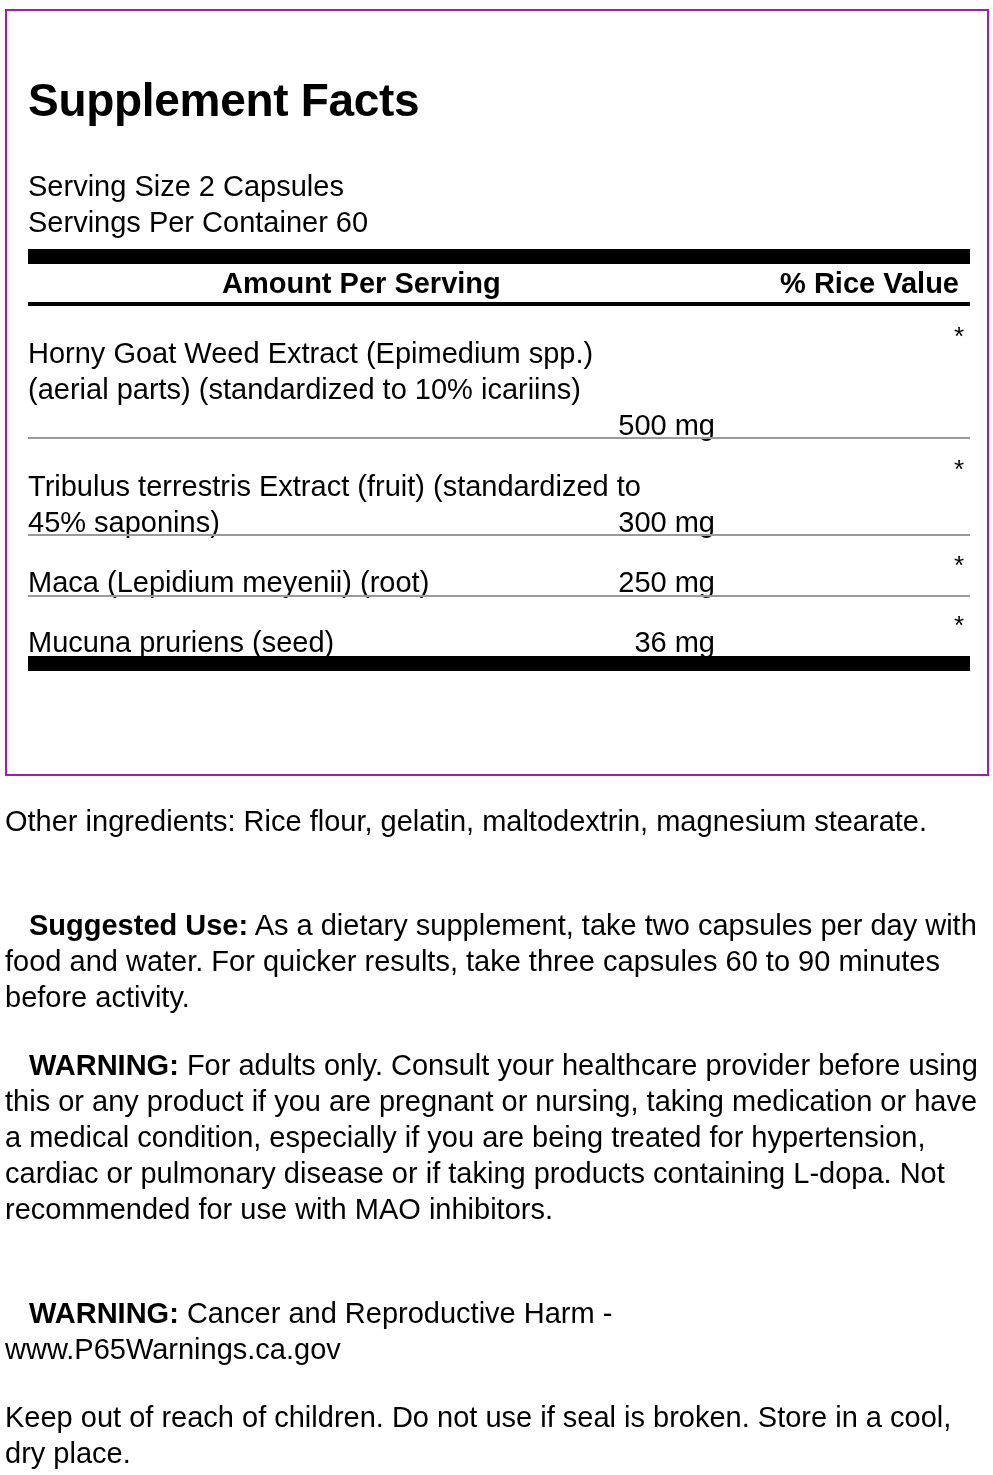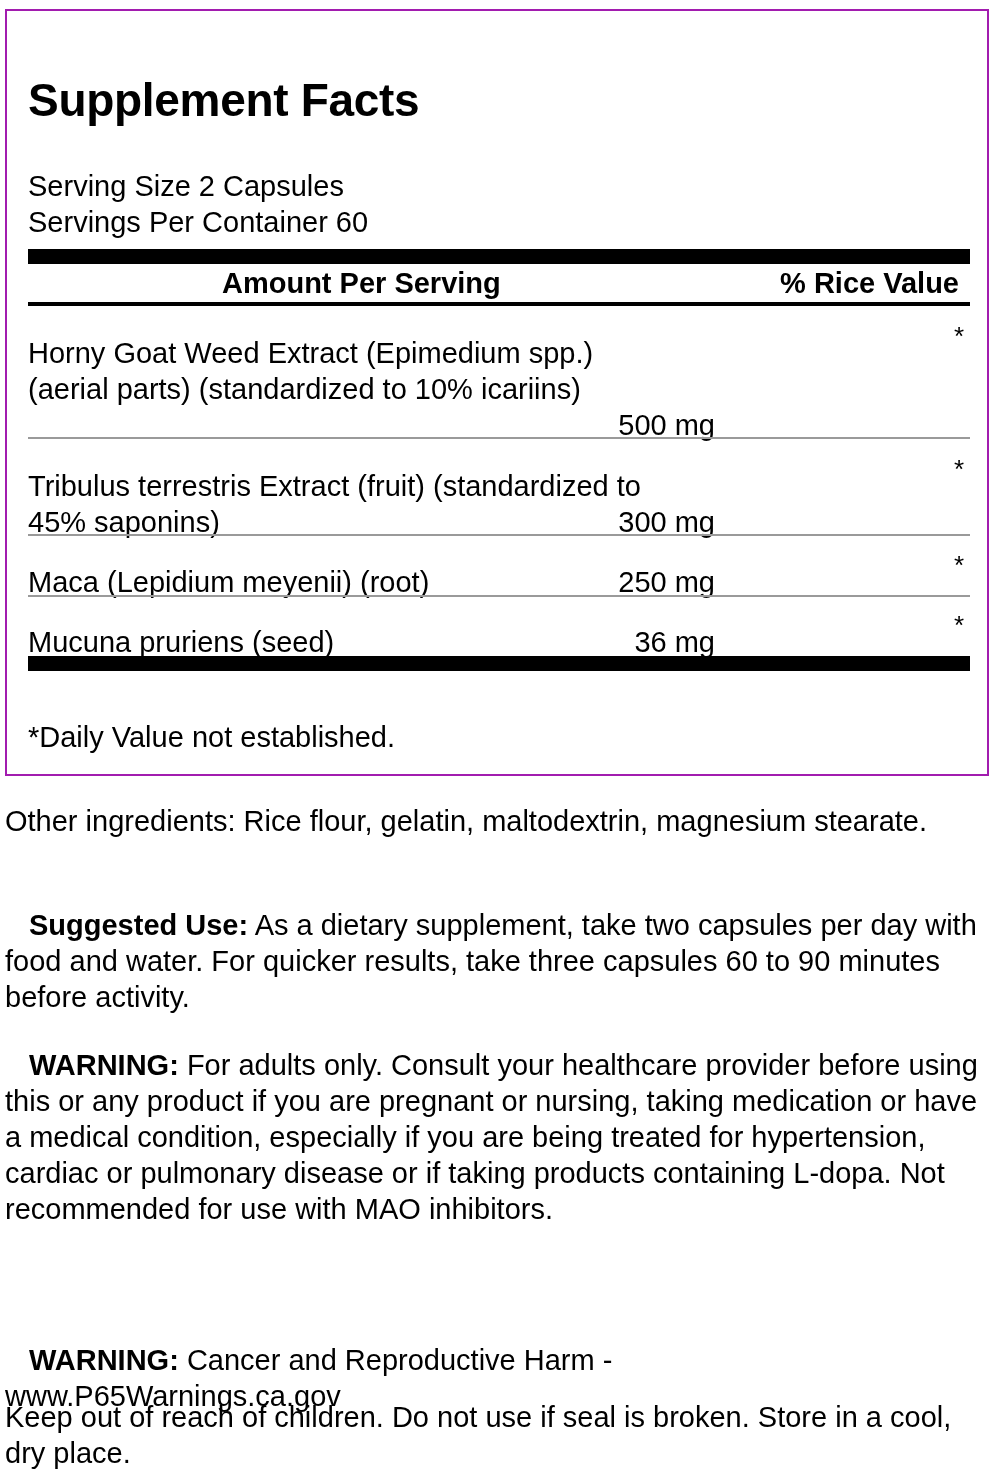--- a/index.html
+++ b/index.html
@@ -60,24 +60,23 @@
   </div>
   <div class="sep" style="top:584px"></div>
 
   <div>
     <div class="abs txt" style="left:21px; top:597px">Mucuna pruriens (seed)</div>
     <div class="abs txt amt" style="left:508px; top:597px">36 mg</div>
     <div class="abs star" style="right:23px; top:599px">*</div>
   </div>
 
   <div class="bar-thick" style="top:645px"></div>
-  <div class="abs txt" style="left:21px; top:692px">*Daily Value not established.</div>
 </div>
 
 <div class="below" style="top:803px">Other ingredients: Rice flour, gelatin, maltodextrin, magnesium stearate.</div>
 
 <div class="below" style="top:907px"><b>Suggested Use:</b><span> As a dietary supplement, take two capsules per day with food and water. For quicker results, take three capsules 60 to 90 minutes before activity.</span></div>
 
 <div class="below" style="top:1047px"><b>WARNING:</b><span> For adults only. Consult your healthcare provider before using this or any product if you are pregnant or nursing, taking medication or have a medical condition, especially if you are being treated for hypertension, cardiac or pulmonary disease or if taking products containing L-dopa. Not recommended for use with MAO inhibitors.</span></div>
 
-<div class="below" style="top:1342px; width:700px"><b>WARNING:</b><span> Cancer and Reproductive Harm - www.P65Warnings.ca.gov</span></div>
+<div class="below" style="top:1295px; width:700px"><b>WARNING:</b><span> Cancer and Reproductive Harm - www.P65Warnings.ca.gov</span></div>
 
 <div class="below" style="top:1399px">Keep out of reach of children. Do not use if seal is broken. Store in a cool, dry place.</div>
 
 </body></html>

